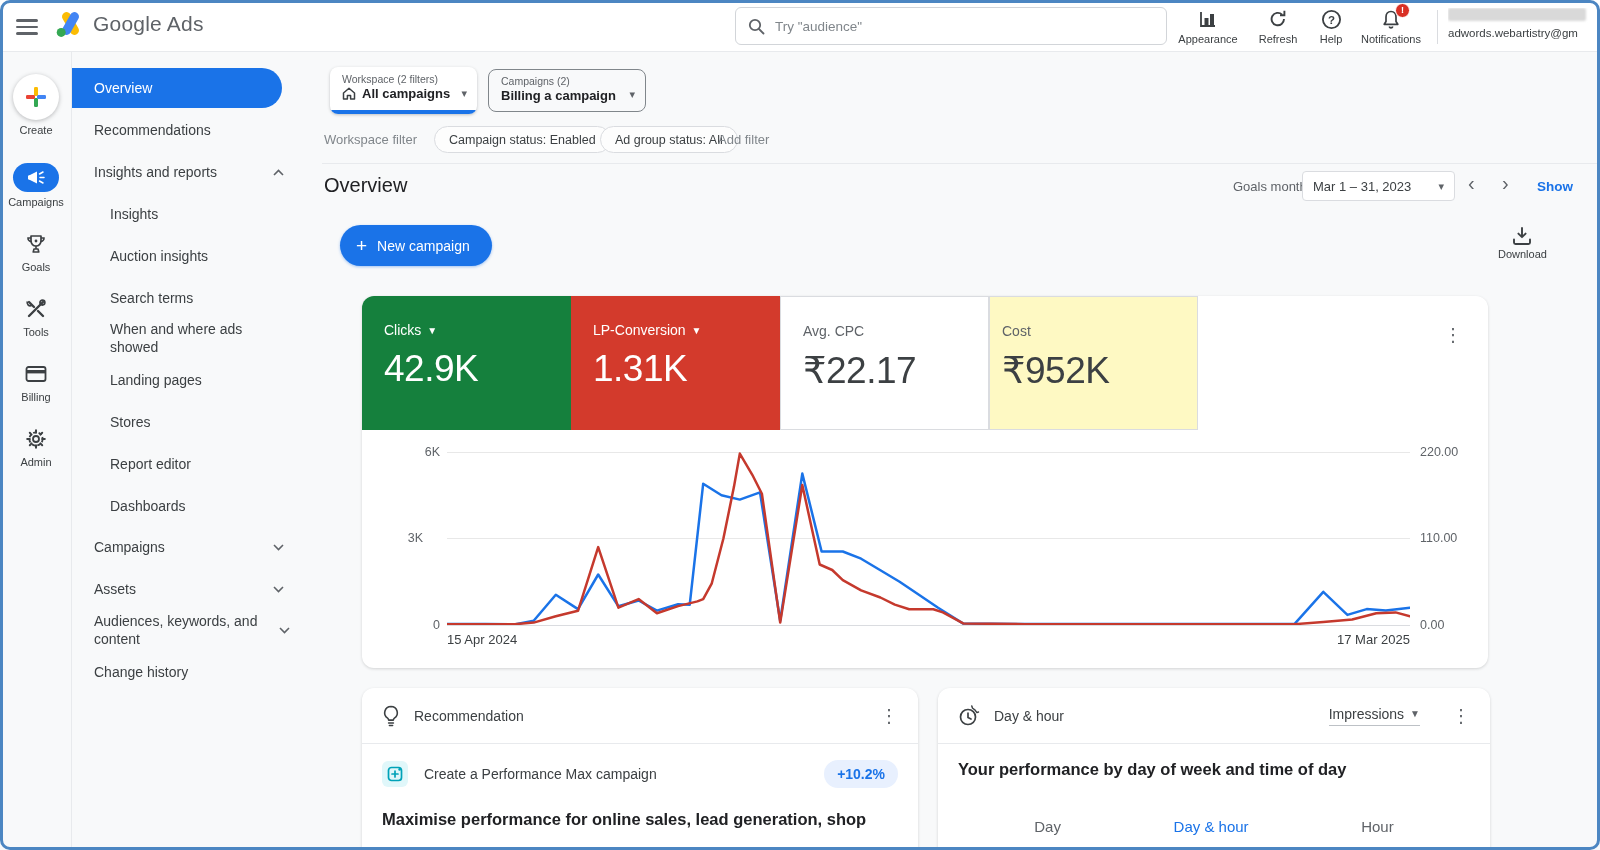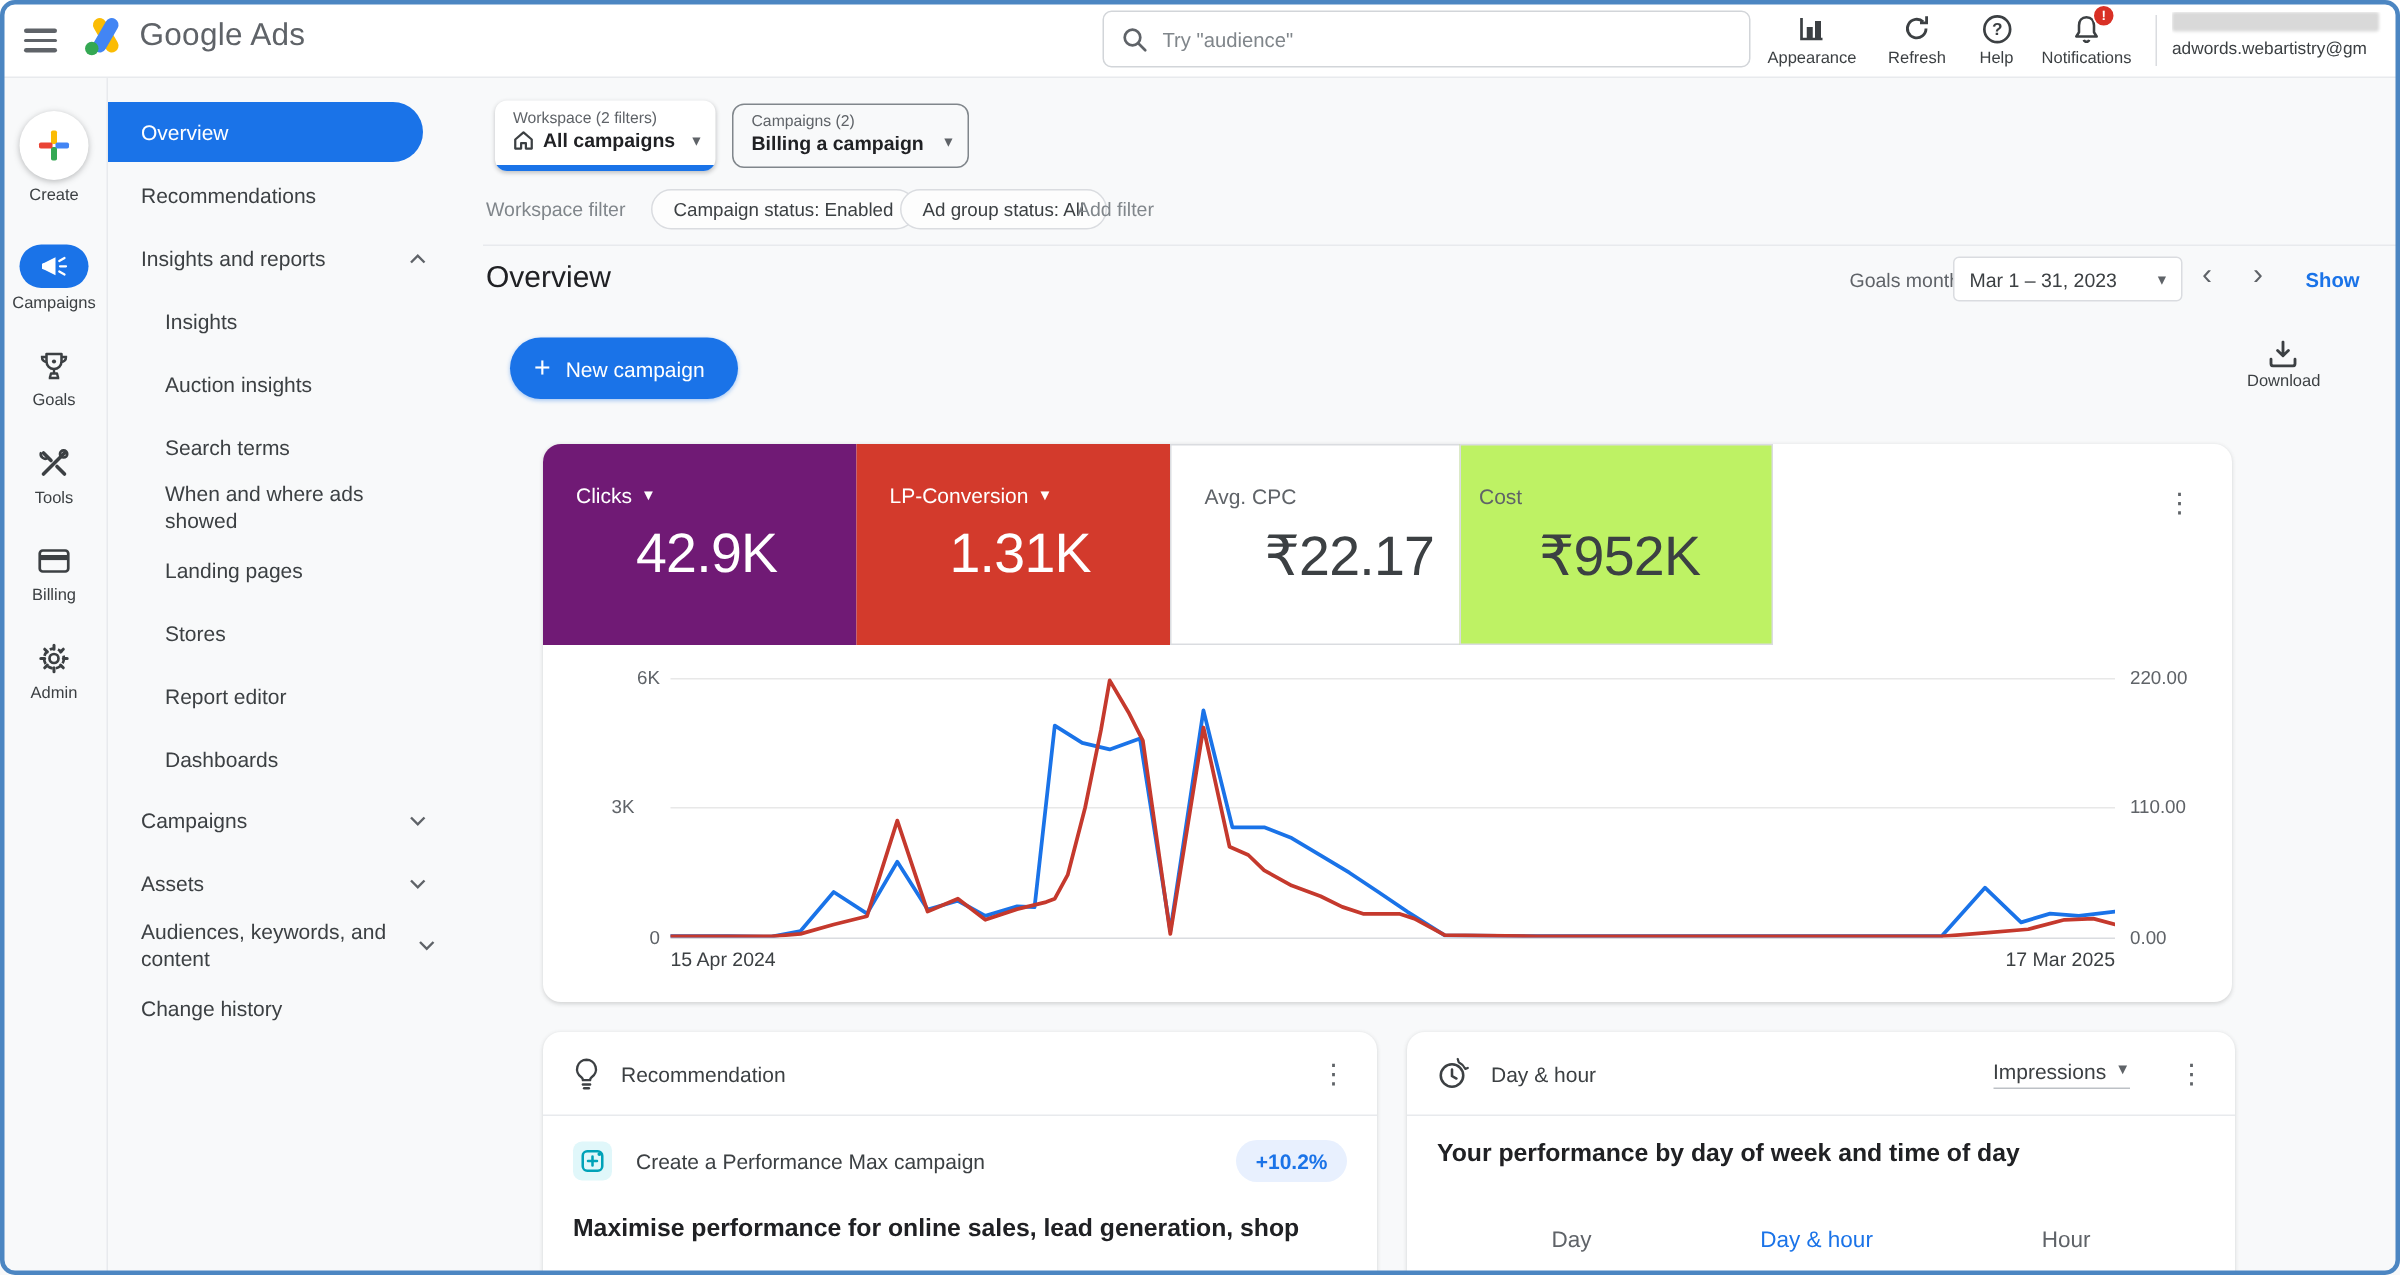--- a/index.html
+++ b/index.html
@@ -71,25 +71,25 @@
   
   .new-campaign { position:absolute; left:340px; top:225px; height:41px; padding:0 22px 0 16px; background:#1a73e8; border:none; border-radius:21px; color:#fff; font-size:14px; font-family:inherit; display:flex; align-items:center; gap:10px; cursor:pointer; box-shadow:0 1px 3px rgba(26,115,232,.4); }
   .new-campaign .plus { font-size:19px; font-weight:normal; }
   .download { position:absolute; left:1498px; top:227px; width:48px; text-align:center; cursor:pointer; }
   .download .tlabel { font-size:11px; color:#3c4043; margin-top:3px; }
 
   
   .overview-card { position:absolute; left:362px; top:296px; width:1126px; height:372px; background:#fff; border-radius:12px; box-shadow:0 1px 3px rgba(60,64,67,.2); }
   .tile { position:absolute; top:0; height:134px; padding:26px 0 0 22px; cursor:pointer; }
   .tile .tile-label { font-size:14px; display:flex; align-items:center; gap:6px; }
-  .tile .tile-value { font-size:37px; letter-spacing:-.5px; margin-top:10px;margin-left:40px; }
-  .tile-0 { left:0; width:209px; background:#701a75; color:#fff; border-radius:12px 0 0 0; }
+  .tile .tile-value { font-size:37px; letter-spacing:-.5px; margin-top:10px; }
+  .tile-0 { left:0; width:209px; background:#15803d; color:#fff; border-radius:12px 0 0 0; }
   .tile-1 { left:209px; width:209px; background:#d33a2c; color:#fff; }
   .tile-2 { left:418px; width:209px; background:#fff; border:1px solid #dadce0; }
-  .tile-3 { left:611px; width:209px; background:#bef264; border:1px solid #dadce0;padding-left:12px; }
+  .tile-3 { left:627px; width:209px; background:#fef9c3; border:1px solid #dadce0;padding-left:12px; }
   .tile-2 .tile-label,.tile-3 .tile-label { color:#5f6368; }
   .tile-2 .tile-value,.tile-3 .tile-value { color:#3c4043; }
   .dots { font-size:18px; color:#5f6368; cursor:pointer; line-height:1; }
   .card-dots { position:absolute; left:1082px; top:30px; }
 
   .gridline { position:absolute; left:85px; width:963px; height:1px; background:#e8e8e8; }
   .gridline.zero { background:#dadce0; }
   .ytick { position:absolute; width:60px; text-align:right; font-size:12.5px; color:#5f6368; }
   .ytick-r { position:absolute; left:1058px; font-size:12.5px; color:#5f6368; }
   .xtick { position:absolute; top:336px; font-size:13px; color:#3c4043; }

